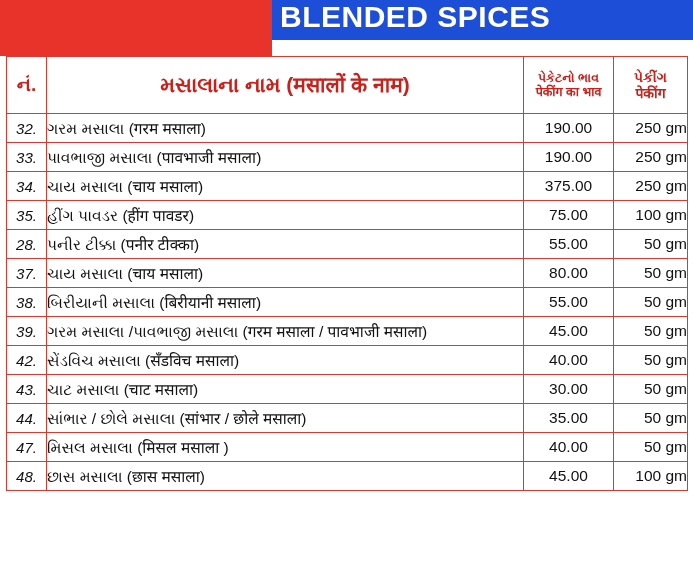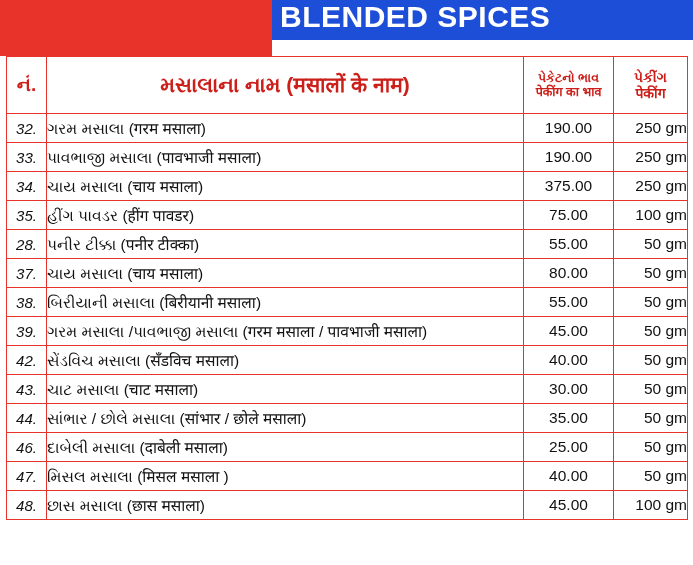--- a/index.html
+++ b/index.html
@@ -223,26 +223,20 @@
             <td class="price">30.00</td>
             <td class="pack">50 gm</td>
           </tr>
           <tr>
             <td class="no">44.</td>
             <td class="name">સાંભાર / છોલે મસાલા (सांभार / छोले मसाला)</td>
             <td class="price">35.00</td>
             <td class="pack">50 gm</td>
           </tr>
           <tr>
-            <td class="no">46.</td>
-            <td class="name">દાબેલી મસાલા (दाबेली मसाला)</td>
-            <td class="price">25.00</td>
-            <td class="pack">50 gm</td>
-          </tr>
-          <tr>
             <td class="no">47.</td>
             <td class="name">મિસલ મસાલા (मिसल मसाला )</td>
             <td class="price">40.00</td>
             <td class="pack">50 gm</td>
           </tr>
           <tr>
             <td class="no">48.</td>
             <td class="name">છાસ મસાલા  (छास मसाला)</td>
             <td class="price">45.00</td>
             <td class="pack">100 gm</td>

